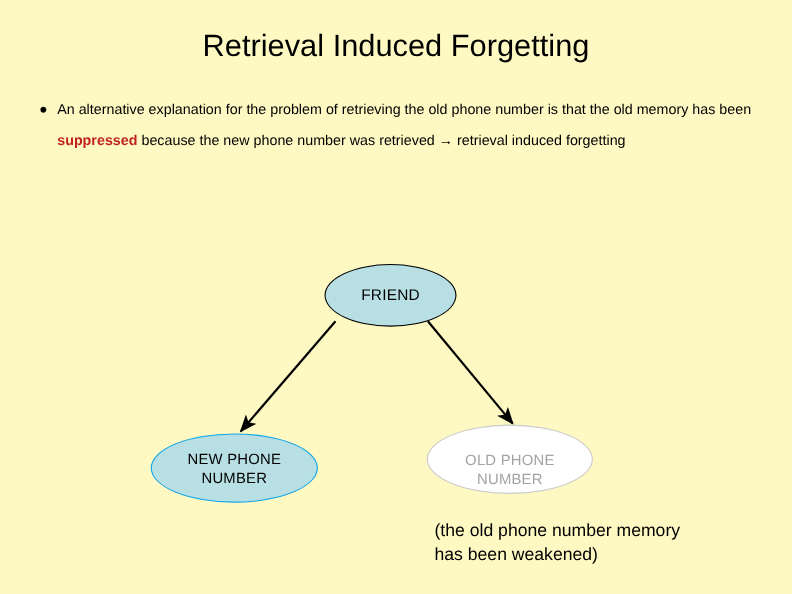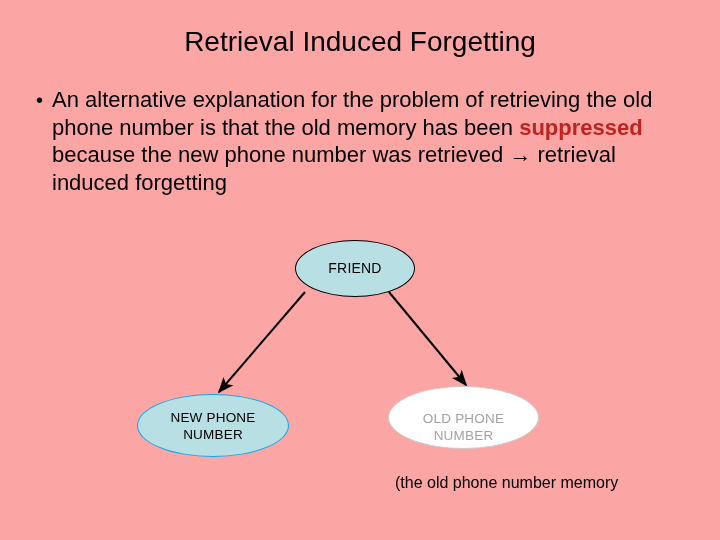--- a/index.html
+++ b/index.html
@@ -11,21 +11,21 @@
     width: 720px;
     height: 540px;
     position: relative;
     overflow: hidden;
     font-family: "Liberation Sans", sans-serif;
     color: #000000;
   }
   .slide {
     position: absolute;
     inset: 0;
-    background: #fca5a5;
+    background: #fef9c3;
     padding-left: 28px;
   }
 
   
   .slide-title {
     position: absolute;
     left: 0;
     top: 25px;
     width: 720px;
     text-align: center;
@@ -52,21 +52,21 @@
     flex: 0 0 22px;
     font-size: 20px;
     line-height: 28px;
     text-align: left;
     padding-left: 6px;
     box-sizing: border-box;
     color: #000000;
   }
   .bullet-text {
     flex: 1 1 auto;
-    font-size: 22px;
+    font-size: 13px;
     line-height: 27.5px;
     color: #000000;
   }
   .hl-suppressed {
     color: #c0221f;
     font-weight: bold;
   }
 
   
   .diagram {
@@ -182,15 +182,16 @@
     </div>
 
     <div class="node node-old">
       <span class="node-label"><span>OLD PHONE</span><br><span>NUMBER</span></span>
     </div>
 
   </div>
 
   <div class="caption">
     <div>(the old phone number memory</div>
+    <div>has been weakened)</div>
   </div>
 
 </div>
 
 </body></html>

